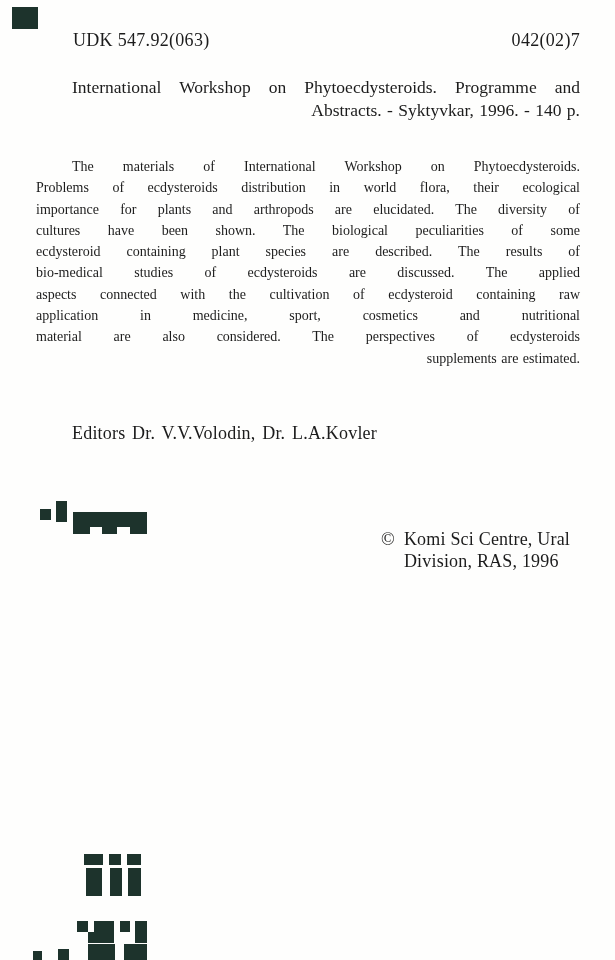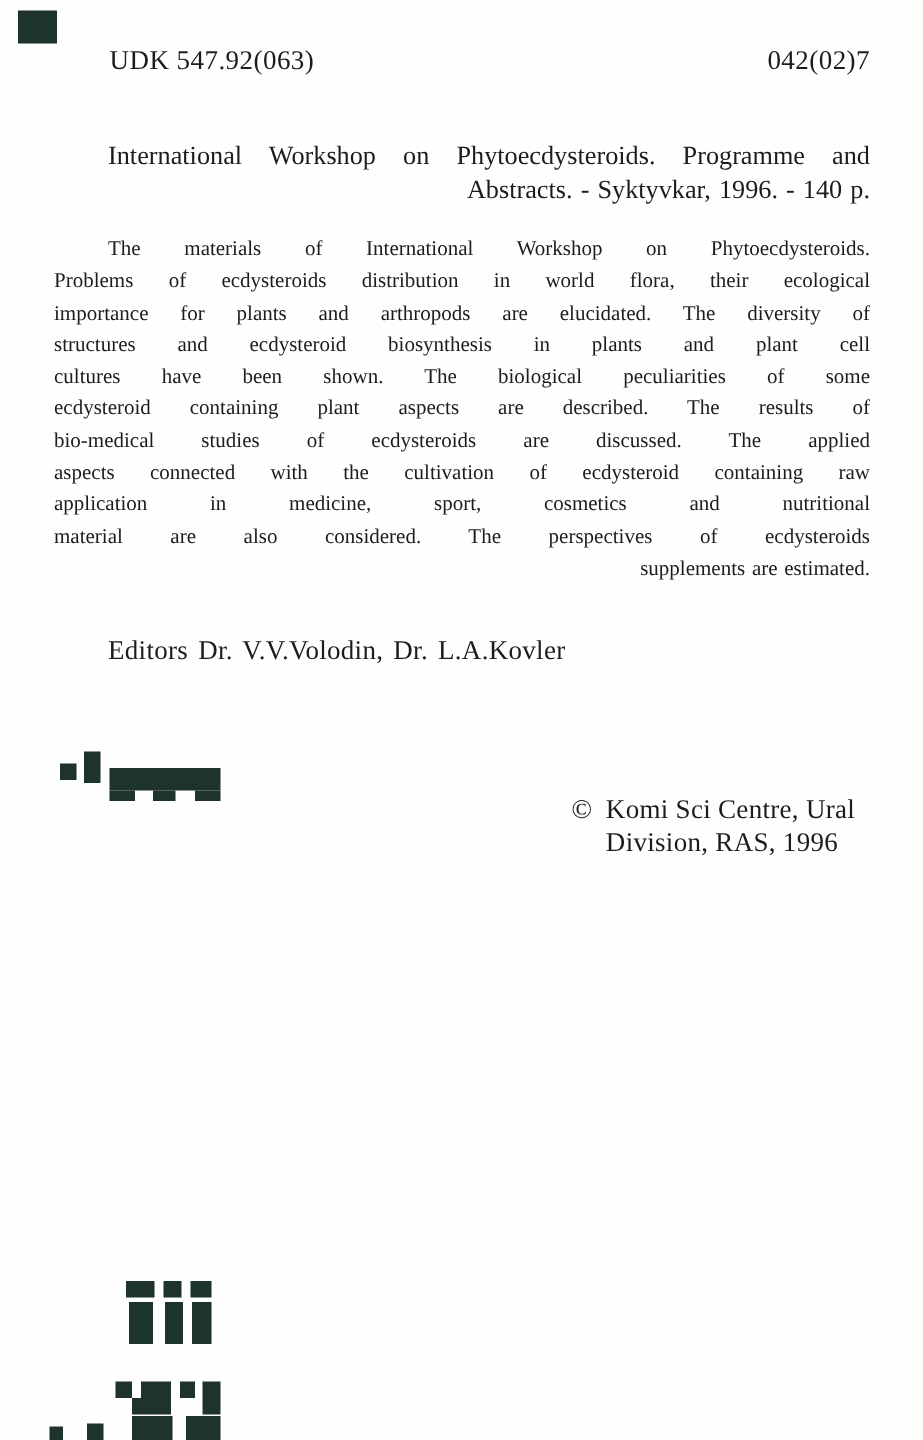--- a/index.html
+++ b/index.html
@@ -20,21 +20,21 @@
     display: flex;
     justify-content: space-between;
     font-size: 18px;
     line-height: 20px;
     letter-spacing: 0.3px;
   }
   .udk-row .udk { padding-left: 37px; }
 
   .citation {
     position: absolute;
-    left: 36px; width: 544px; top: 92px;
+    left: 36px; width: 544px; top: 76px;
     font-size: 17.5px;
     line-height: 22.5px;
     word-spacing: 1px;
   }
 
   .abstract {
     position: absolute;
     left: 36px; width: 544px; top: 156px;
     font-size: 14px;
     line-height: 21.3px;
@@ -111,23 +111,22 @@
 
   <div class="citation">
     <div class="jline indent">International Workshop on Phytoecdysteroids. Programme and</div>
     <div class="plainline">Abstracts. - Syktyvkar, 1996. - 140 p.</div>
   </div>
 
   <div class="abstract">
     <div class="jline indent">The materials of International Workshop on Phytoecdysteroids.</div>
     <div class="jline">Problems of ecdysteroids distribution in world flora, their ecological</div>
     <div class="jline">importance for plants and arthropods are elucidated. The diversity of</div>
-    <div class="jline">structures and ecdysteroid biosynthesis in plants and plant cell</div>
     <div class="jline">cultures have been shown. The biological peculiarities of some</div>
-    <div class="jline">ecdysteroid containing plant aspects are described. The results of</div>
+    <div class="jline">ecdysteroid containing plant species are described. The results of</div>
     <div class="jline">bio-medical studies of ecdysteroids are discussed. The applied</div>
     <div class="jline">aspects connected with the cultivation of ecdysteroid containing raw</div>
     <div class="jline">application in medicine, sport, cosmetics and nutritional</div>
     <div class="jline">material are also considered. The perspectives of ecdysteroids</div>
     <div class="plainline">supplements are estimated.</div>
   </div>
 
   <div class="editors">Editors Dr. V.V.Volodin, Dr. L.A.Kovler</div>
 
   <div class="copyright">

